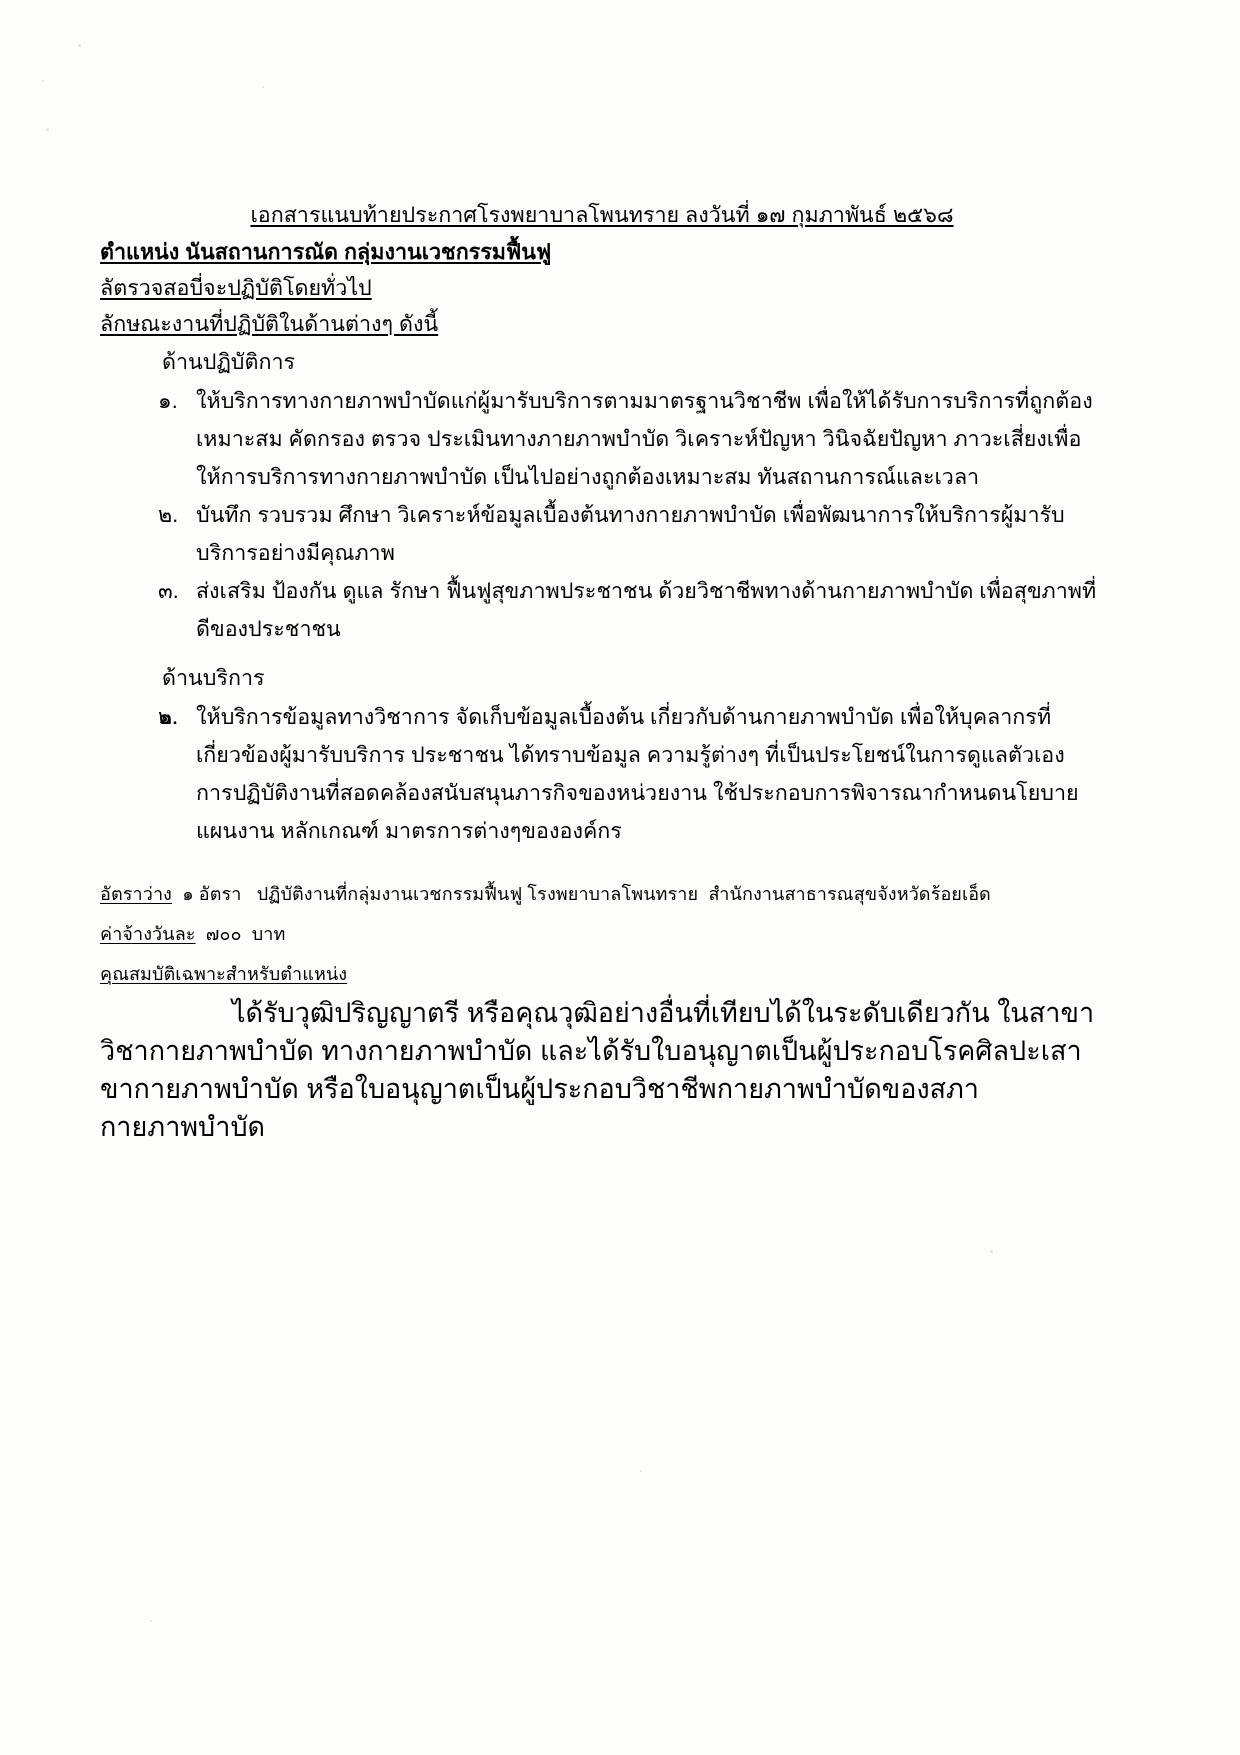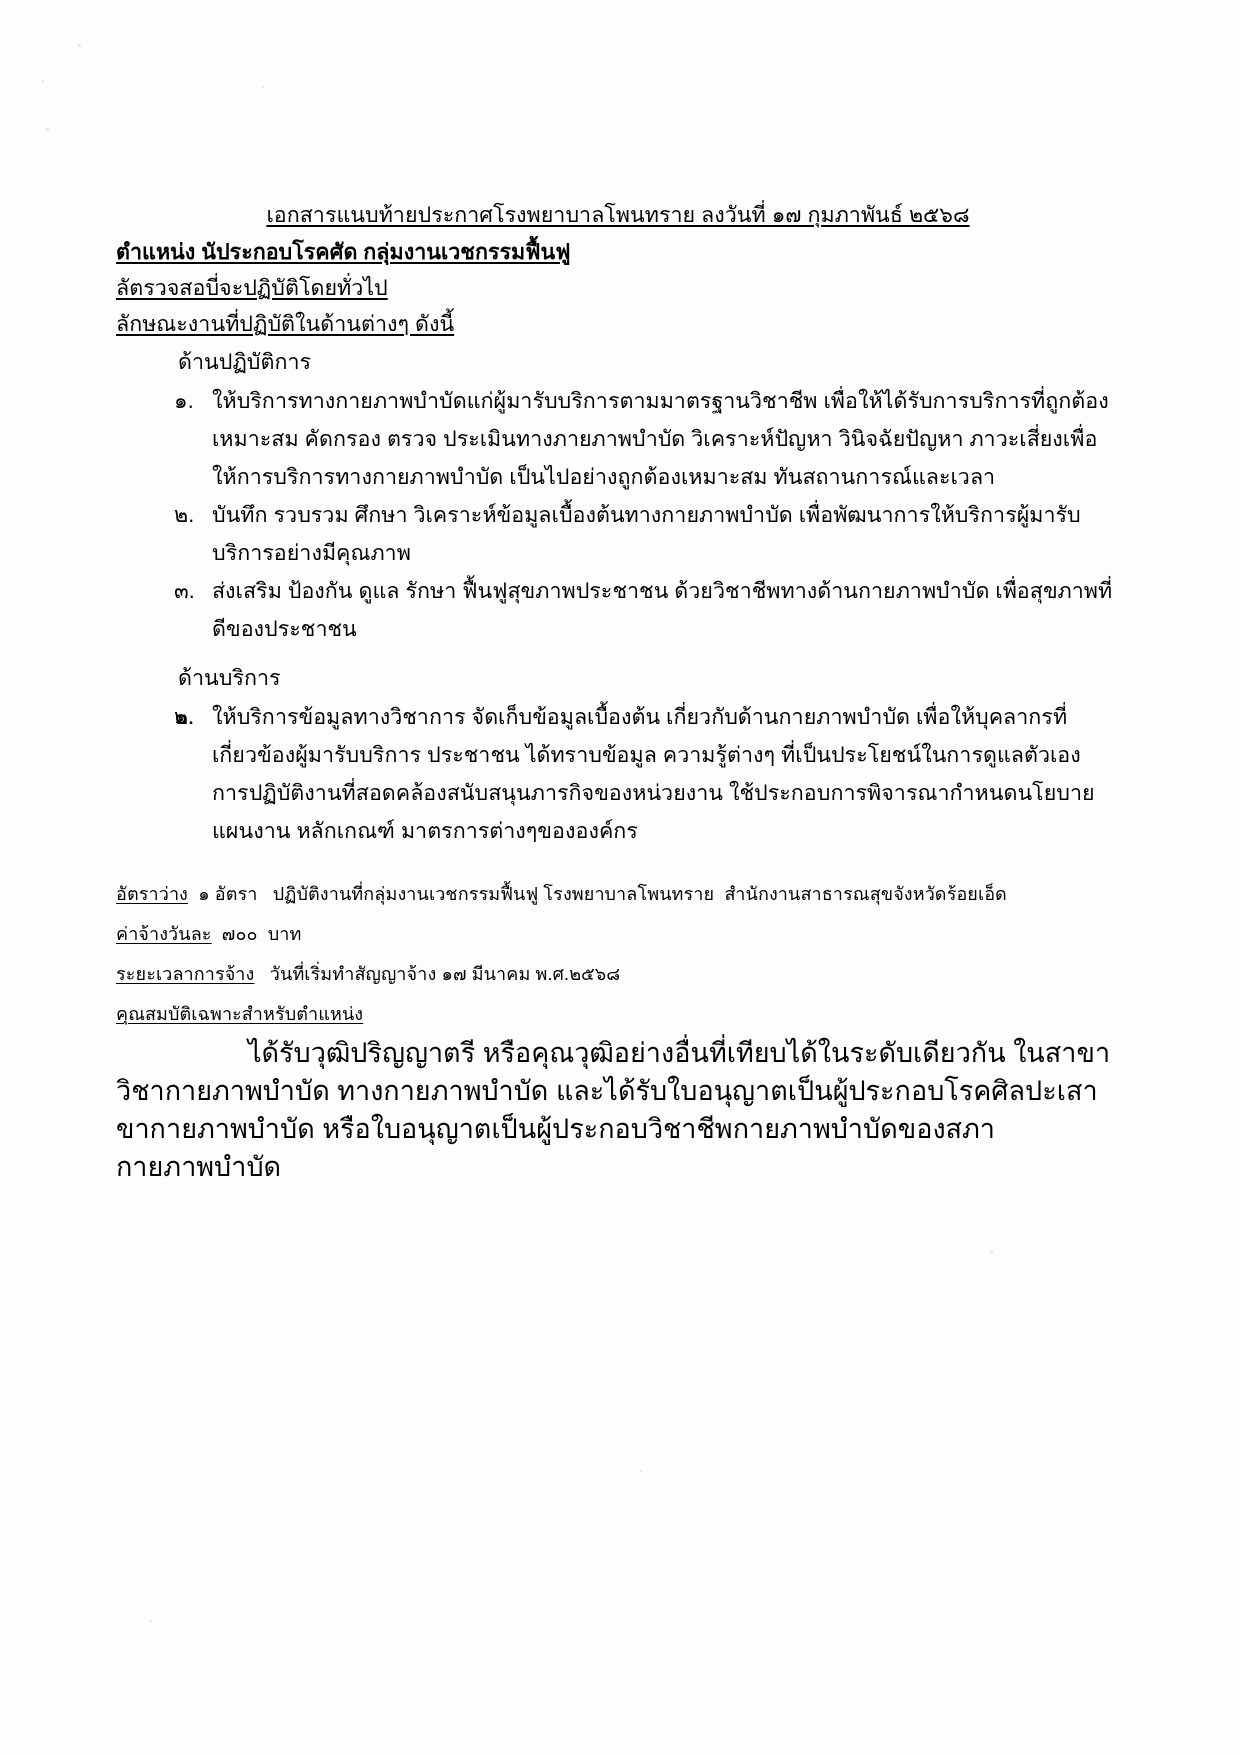--- a/index.html
+++ b/index.html
@@ -16,21 +16,21 @@
     overflow: hidden;
   }
   
   .page {
     position: absolute;
     inset: 0;
     background: #fdfdfb;
   }
   .doc {
     position: absolute;
-    left: 116px;
+    left: 100px;
     top: 198px;
     width: 1004px;
   }
   .line {
     font-size: 18px;
     line-height: 38px;
     letter-spacing: 0.1px;
     white-space: pre-wrap;
   }
   .title {
@@ -114,21 +114,21 @@
   <div class="speck" style="left:46px;  top:128px; width:3px; height:3px;"></div>
   <div class="speck" style="left:262px; top:86px;  width:2px; height:2px;"></div>
   <div class="speck" style="left:990px; top:1250px;width:3px; height:3px;"></div>
   <div class="speck" style="left:640px; top:1470px;width:2px; height:2px;"></div>
   <div class="speck" style="left:150px; top:1620px;width:2px; height:2px;"></div>
 
   <div class="doc">
 
     <div class="title">เอกสารแนบท้ายประกาศโรงพยาบาลโพนทราย ลงวันที่  ๑๗  กุมภาพันธ์ ๒๕๖๘</div>
 
-    <div class="head-ul">ตำแหน่ง  นัประกอบโรคศัด     กลุ่มงานเวชกรรมฟื้นฟู</div>
+    <div class="head-ul">ตำแหน่ง  นันสถานการณัด     กลุ่มงานเวชกรรมฟื้นฟู</div>
 
     <div class="sub-ul">ลัตรวจสอบี่จะปฏิบัติโดยทั่วไป</div>
 
 
     <div class="sub-ul">ลักษณะงานที่ปฏิบัติในด้านต่างๆ ดังนี้</div>
 
     <div class="section-label">ด้านปฏิบัติการ</div>
 
     <ul class="list">
       <li>
@@ -157,21 +157,20 @@
         <span class="num">๒.</span>
         <span>ให้บริการข้อมูลทางวิชาการ จัดเก็บข้อมูลเบื้องต้น เกี่ยวกับด้านกายภาพบำบัด เพื่อให้บุคลากรที่เกี่ยวข้องผู้มารับบริการ ประชาชน ได้ทราบข้อมูล ความรู้ต่างๆ ที่เป็นประโยชน์ในการดูแลตัวเอง การปฏิบัติงานที่สอดคล้องสนับสนุนภารกิจของหน่วยงาน ใช้ประกอบการพิจารณากำหนดนโยบาย แผนงาน หลักเกณฑ์ มาตรการต่างๆขององค์กร</span>
       </li>
     </ul>
 
     <div class="gap-md"></div>
 
     <div class="tail">
       <div class="line"><span class="tail-ul">อัตราว่าง</span><span>  ๑ อัตรา   ปฏิบัติงานที่กลุ่มงานเวชกรรมฟื้นฟู โรงพยาบาลโพนทราย  สำนักงานสาธารณสุขจังหวัดร้อยเอ็ด</span></div>
       <div class="line"><span class="tail-ul">ค่าจ้างวันละ</span><span>  ๗๐๐  บาท</span></div>
-      <div class="line"><span class="tail-ul">ระยะเวลาการจ้าง</span><span>   วันที่เริ่มทำสัญญาจ้าง ๑๗ มีนาคม พ.ศ.๒๕๖๘</span></div>
       <div class="line"><span class="tail-ul">คุณสมบัติเฉพาะสำหรับตำแหน่ง</span></div>
     </div>
 
     <div class="closing">
       <div class="first">ได้รับวุฒิปริญญาตรี หรือคุณวุฒิอย่างอื่นที่เทียบได้ในระดับเดียวกัน ในสาขาวิชากายภาพบำบัด ทางกายภาพบำบัด และได้รับใบอนุญาตเป็นผู้ประกอบโรคศิลปะเสาขากายภาพบำบัด หรือใบอนุญาตเป็นผู้ประกอบวิชาชีพกายภาพบำบัดของสภากายภาพบำบัด</div>
     </div>
 
   </div>
 </div>
 

